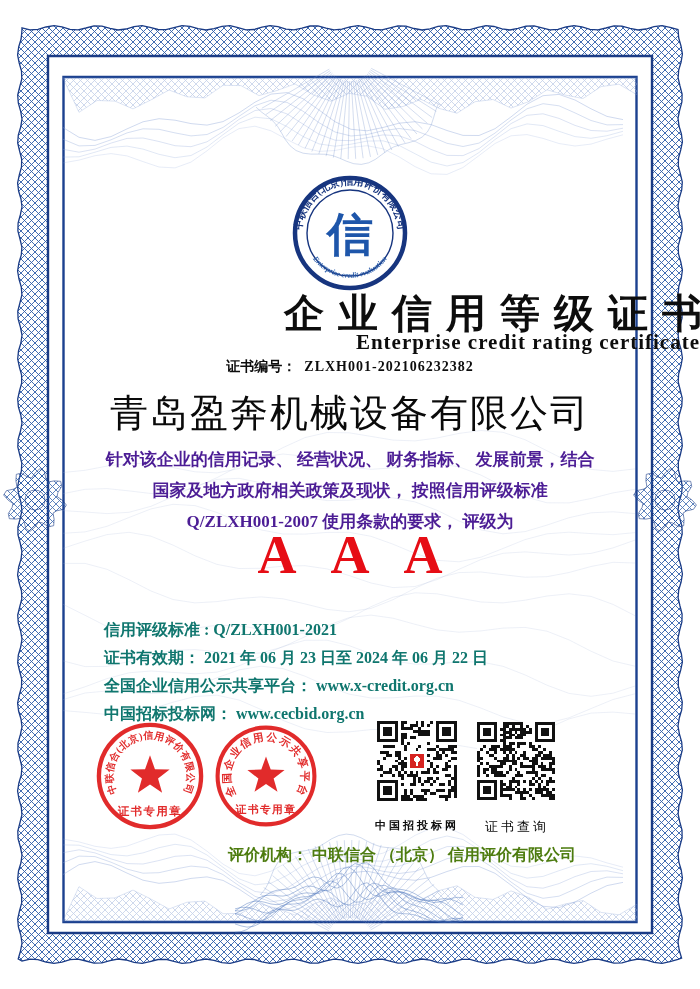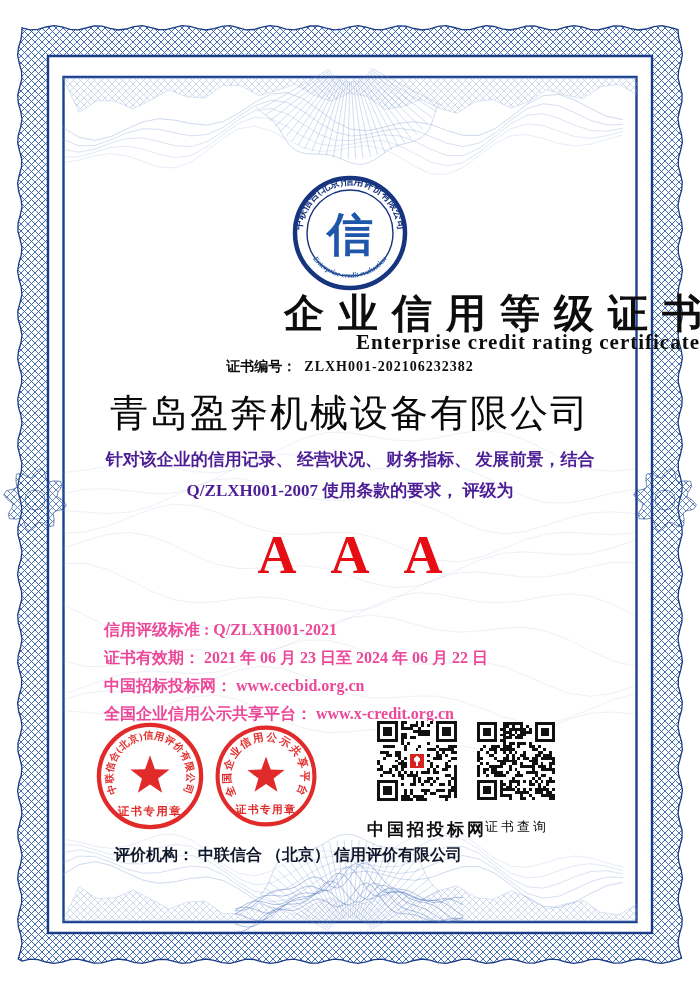--- a/index.html
+++ b/index.html
@@ -14,30 +14,30 @@
             letter-spacing:1px;color:#0d0d0d;}
   .certno{left:0;top:358px;width:700px;text-align:center;font-size:14px;font-weight:bold;color:#0d0d0d;}
   .certno .val{margin-left:8px;letter-spacing:1px;}
   .company{left:0;top:388px;width:700px;text-align:center;font-size:38px;font-weight:normal;
            letter-spacing:2px;color:#0a0a0a;white-space:nowrap;}
   .body-text{left:0;top:444px;width:700px;text-align:center;font-size:17px;font-weight:bold;
              line-height:31px;color:#4c1d95;}
   .rating{left:0;top:512px;width:700px;height:86px;text-align:center;font-size:54px;font-weight:bold;
           letter-spacing:34px;text-indent:34px;color:var(--rating_red,#e60d15);line-height:86px;}
   .details{left:104px;top:616px;width:520px;font-size:16px;font-weight:bold;line-height:28px;
-           color:#ec4899;white-space:nowrap;}
+           color:#0f766e;white-space:nowrap;}
   .seal-left{left:93px;top:719px;width:114px;height:114px;}
   .seal-right{left:212px;top:722px;width:108px;height:108px;}
   .qr1{left:377px;top:721px;width:80px;height:80px;}
   .qr2{left:477px;top:722px;width:78px;height:78px;}
-  .qr-label-1{left:347px;top:818px;width:140px;text-align:right;font-size:17px;font-weight:bold;
+  .qr-label-1{left:347px;top:818px;width:140px;text-align:center;font-size:11px;font-weight:bold;
               letter-spacing:3px;color:#0d0d0d;}
   .qr-label-2{left:452px;top:818px;width:130px;text-align:center;font-size:13px;font-weight:normal;
               letter-spacing:3px;color:#0d0d0d;}
-  .footer{left:0;top:845px;width:576px;text-align:center;font-size:16px;font-weight:bold;color:#0f172a;}
+  .footer{left:0;top:845px;width:576px;text-align:right;font-size:16px;font-weight:bold;color:#4d7c0f;}
   svg text{font-family:"Liberation Serif","DejaVu Serif",serif;}
 </style>
 </head>
 <body>
 
 <div class="page">
 
   <svg id="deco" viewBox="0 0 700 989" xmlns="http://www.w3.org/2000/svg">
     <defs>
       <pattern id="net" width="7" height="7" patternUnits="userSpaceOnUse">
@@ -168,30 +168,31 @@
   <div class="abs title">企业信用等级证书</div>
   <div class="abs subtitle">Enterprise credit rating certificate</div>
   <div class="abs certno">
     <span>证书编号：</span><span class="val">ZLXH001-202106232382</span>
   </div>
 
   <div class="abs company">青岛盈奔机械设备有限公司</div>
 
   <div class="abs body-text">
     <div>针对该企业的信用记录、 经营状况、 财务指标、 发展前景，结合</div>
+    <div>国家及地方政府相关政策及现状， 按照信用评级标准</div>
     <div>Q/ZLXH001-2007 使用条款的要求， 评级为</div>
   </div>
 
   <div class="abs rating">AAA</div>
 
   <div class="abs details">
     <div>信用评级标准 : Q/ZLXH001-2021</div>
     <div>证书有效期： 2021 年 06 月 23 日至 2024 年 06 月 22 日</div>
+    <div>全国企业信用公示共享平台： www.x-credit.org.cn</div>
     <div>中国招标投标网： www.cecbid.org.cn</div>
-    <div>全国企业信用公示共享平台： www.x-credit.org.cn</div>
   </div>
 
   <svg class="abs seal-left" viewBox="-58 -58 116 116" xmlns="http://www.w3.org/2000/svg" opacity="0.95">
     <circle cx="0" cy="0" r="52" fill="none" stroke="#e02020" stroke-width="4.4"></circle>
     <path id="sp-l" d="M -31.1 21.8 A 38 38 0 1 1 31.1 21.8" fill="none"></path>
     <polygon id="star-l" fill="#e02020" points="0.00,-21.00 5.05,-6.96 19.97,-6.49 8.18,2.66 12.34,16.99 0.00,8.60 -12.34,16.99 -8.18,2.66 -19.97,-6.49 -5.05,-6.96"></polygon>
     <text font-size="10" font-weight="bold" fill="#e02020" letter-spacing="0.5">
       <textPath href="#sp-l" startOffset="50%" text-anchor="middle">中联信合(北京)信用评价有限公司</textPath>
     </text>
     <text x="0" y="40" font-size="11.5" font-weight="bold" fill="#e02020" letter-spacing="1.5" text-anchor="middle">证书专用章</text>

